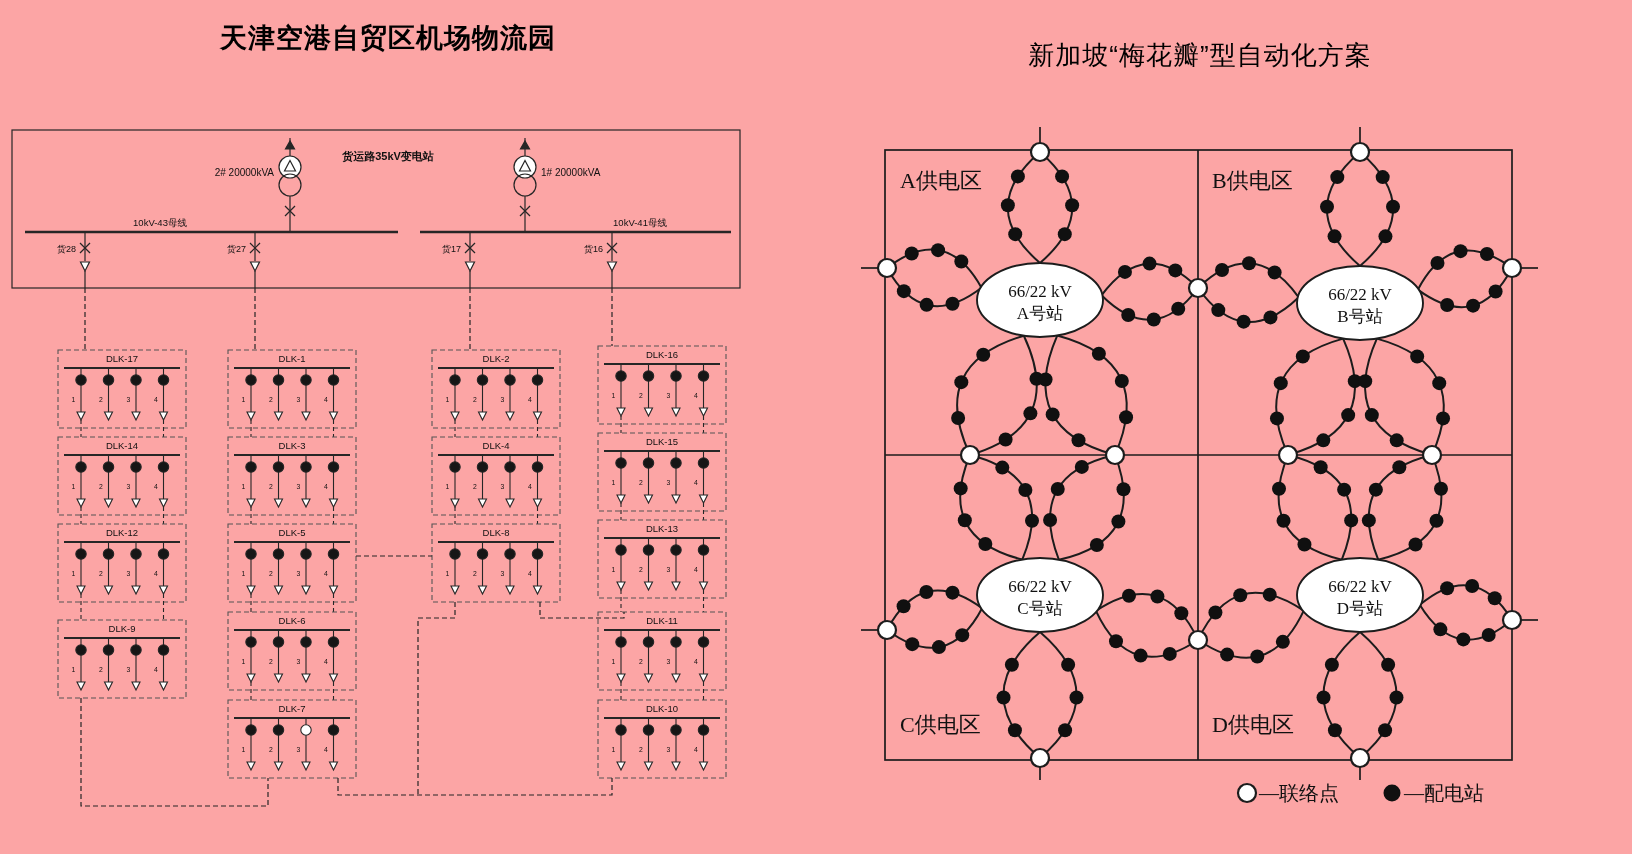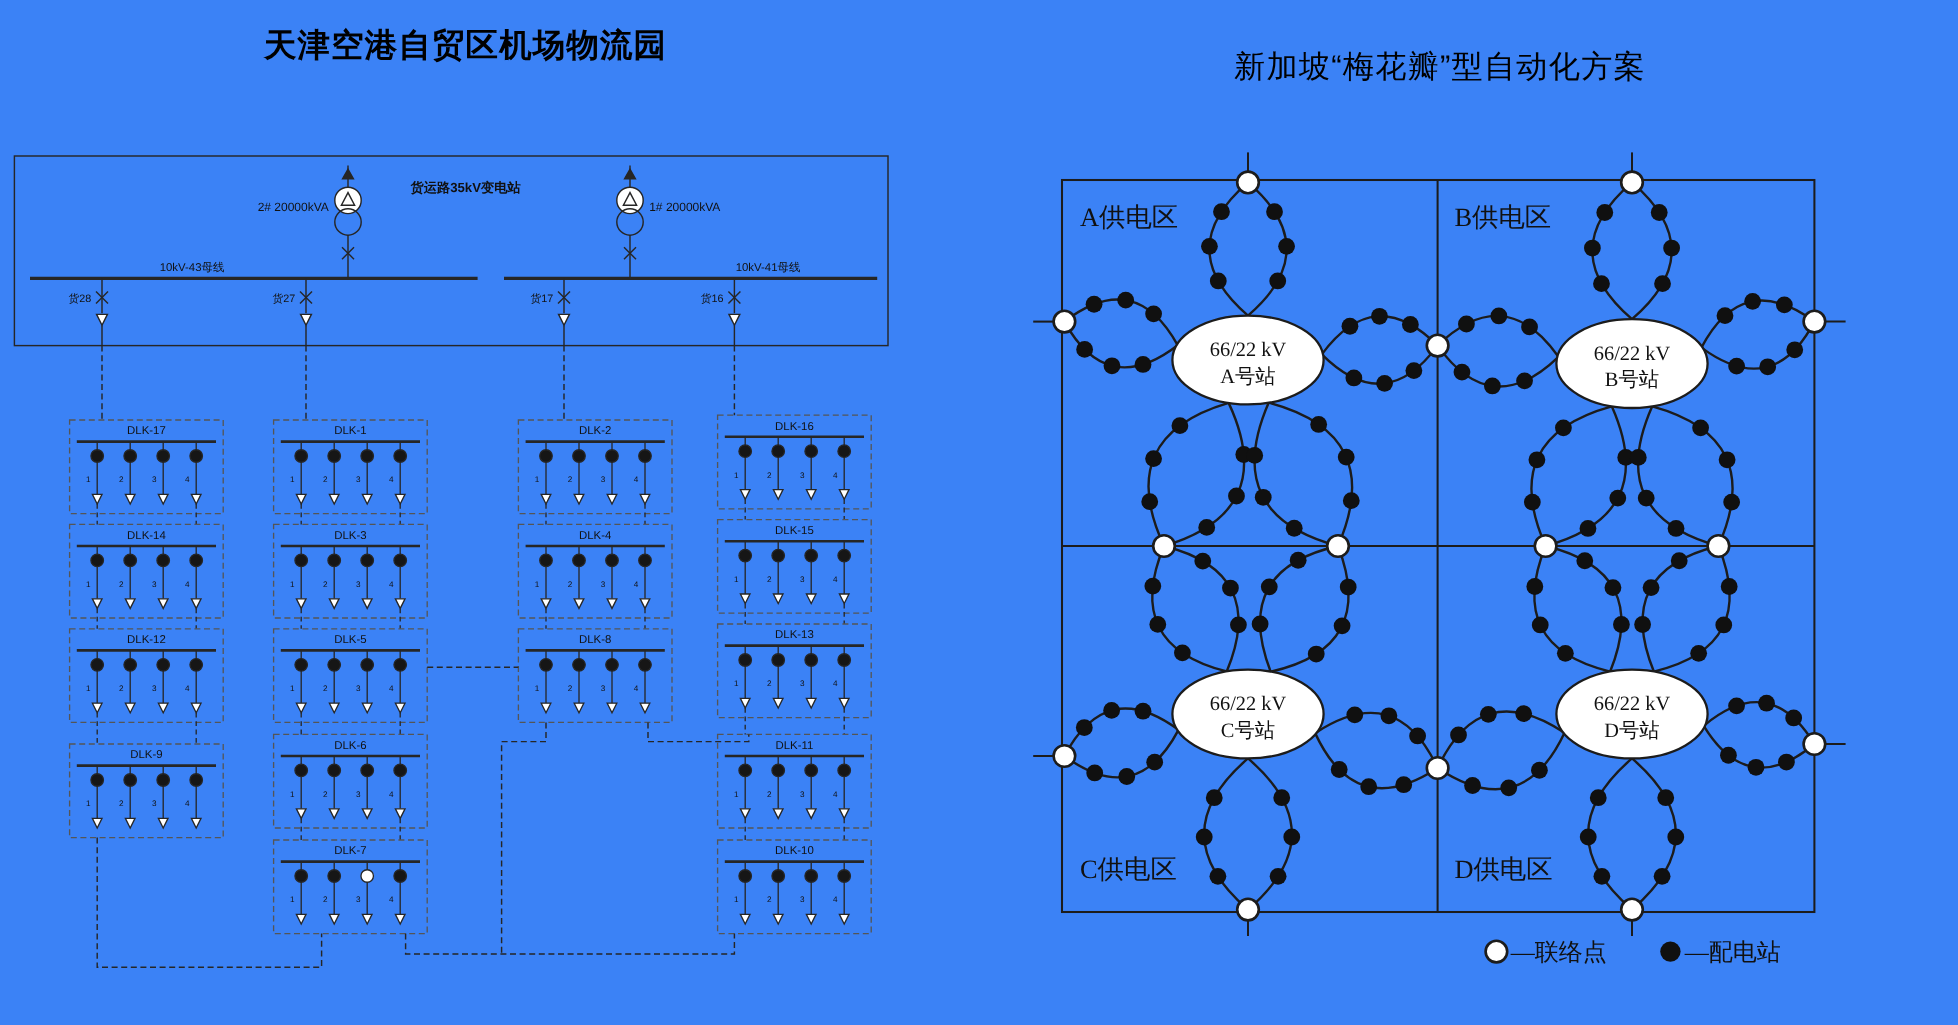--- a/index.html
+++ b/index.html
@@ -1,16 +1,16 @@
 <!DOCTYPE html>
 <html><head>
 <meta charset="utf-8">
 <style>
   html,body{margin:0;padding:0;background:#fff;}
-  .canvas{position:relative;width:1632px;height:854px;background:#3b82f6;overflow:hidden;
+  .canvas{position:relative;width:1632px;height:854px;background:#fca5a5;overflow:hidden;
           font-family:"Liberation Sans","DejaVu Sans",sans-serif;color:#000;}
   .panel{position:absolute;top:0;height:854px;}
   .panel.left{left:0;width:800px;}
   .panel.right{left:800px;width:832px;}
   .left-titles{position:absolute;left:0;top:14px;width:776px;text-align:center;z-index:2;}
   .left-titles .tline{font-size:27px;font-weight:bold;line-height:1.85;letter-spacing:1px;}
   .right-titles{position:absolute;left:0;top:38px;width:800px;text-align:center;z-index:2;}
   .right-titles .tline{font-size:26px;font-weight:normal;letter-spacing:1px;}
   svg{position:absolute;left:0;top:0;}
   svg text{font-family:"Liberation Sans","DejaVu Sans",sans-serif;}

